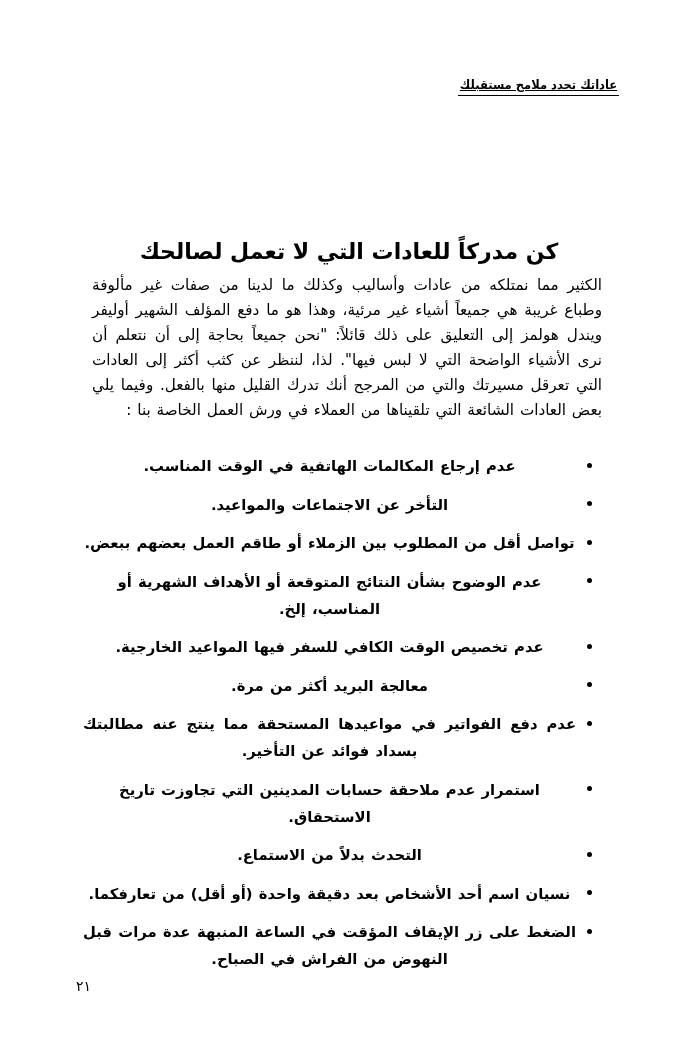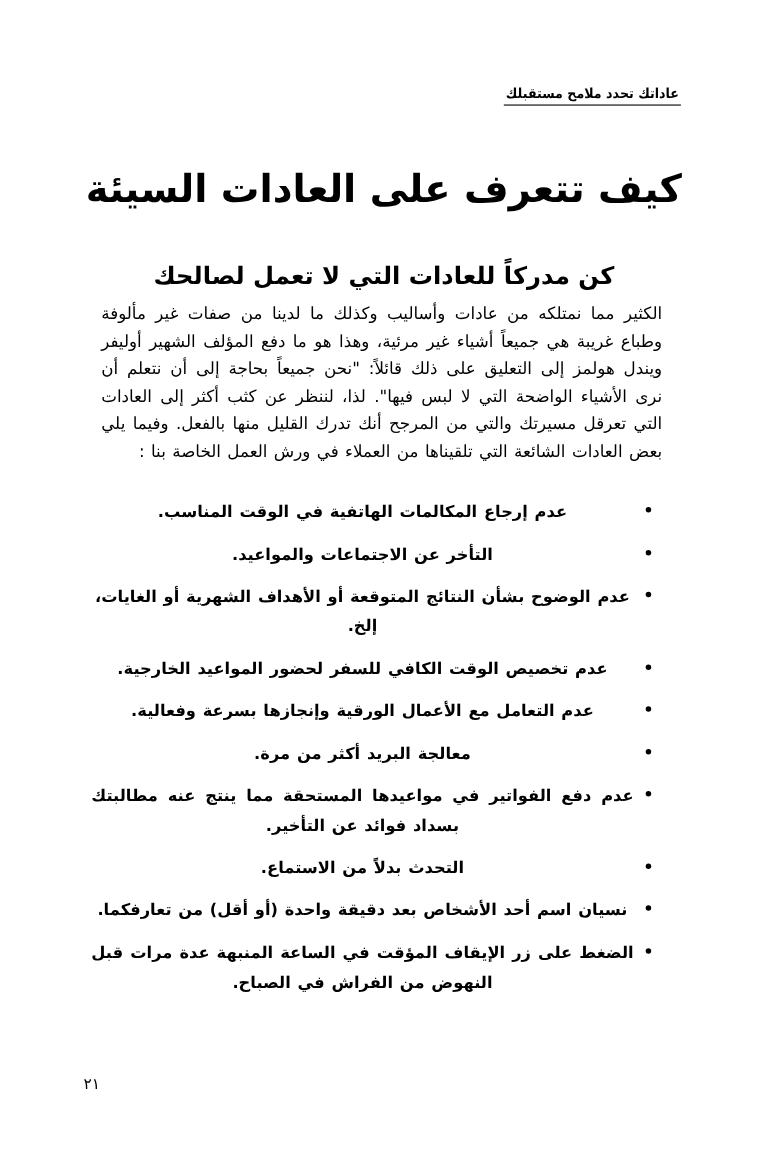--- a/index.html
+++ b/index.html
@@ -25,20 +25,21 @@
   
   .running-header {
     position: absolute;
     top: 78px;
     right: 0;
     left: 0;
     display: flex;
     justify-content: flex-end;
     padding-right: 0;
     padding-left: 0;
+    text-decoration: underline;
   }
   .running-header-inner {
     margin-left: auto;
     margin-right: auto;
     width: 540px;
     display: flex;
     justify-content: flex-start;
   }
   .header-text {
     font-size: 12.5px;
@@ -165,59 +166,62 @@
 <body>
 
 <div class="page">
 
   <div class="running-header">
     <div class="running-header-inner">
       <span class="header-text">عاداتك تحدد ملامح مستقبلك</span>
     </div>
   </div>
 
-  <h1 class="title-main">كيف تتعرف على العادات السيئة</h1>
 
   <h2 class="title-sub">كن مدركاً للعادات التي لا تعمل لصالحك</h2>
 
   <div class="content">
     <p class="para">الكثير مما نمتلكه من عادات وأساليب وكذلك ما لدينا من صفات غير مألوفة وطباع غريبة هي جميعاً أشياء غير مرئية، وهذا هو ما دفع المؤلف الشهير أوليفر ويندل هولمز إلى التعليق على ذلك قائلاً: "نحن جميعاً بحاجة إلى أن نتعلم أن نرى الأشياء الواضحة التي لا لبس فيها". لذا، لننظر عن كثب أكثر إلى العادات التي تعرقل مسيرتك والتي من المرجح أنك تدرك القليل منها بالفعل. وفيما يلي بعض العادات الشائعة التي تلقيناها من العملاء في ورش العمل الخاصة بنا :</p>
   </div>
 
   <ul class="bullets">
     <li class="bullet-item short">
       <span class="bullet-marker"><span class="dot"></span></span>
       <span class="bullet-text">عدم إرجاع المكالمات الهاتفية في الوقت المناسب.</span>
     </li>
     <li class="bullet-item short">
       <span class="bullet-marker"><span class="dot"></span></span>
       <span class="bullet-text">التأخر عن الاجتماعات والمواعيد.</span>
     </li>
     <li class="bullet-item short">
       <span class="bullet-marker"><span class="dot"></span></span>
-      <span class="bullet-text">عدم الوضوح بشأن النتائج المتوقعة أو الأهداف الشهرية أو الغايات، إلخ.</span>
-    </li>
-    <li class="bullet-item short">
-      <span class="bullet-marker"><span class="dot"></span></span>
-      <span class="bullet-text">عدم تخصيص الوقت الكافي للسفر لحضور المواعيد الخارجية.</span>
-    </li>
-    <li class="bullet-item short">
-      <span class="bullet-marker"><span class="dot"></span></span>
-      <span class="bullet-text">عدم التعامل مع الأعمال الورقية وإنجازها بسرعة وفعالية.</span>
+      <span class="bullet-text">تواصل أقل من المطلوب بين الزملاء أو طاقم العمل بعضهم ببعض.</span>
+    </li>
+    <li class="bullet-item short">
+      <span class="bullet-marker"><span class="dot"></span></span>
+      <span class="bullet-text">عدم الوضوح بشأن النتائج المتوقعة أو الأهداف الشهرية أو المناسب، إلخ.</span>
+    </li>
+    <li class="bullet-item short">
+      <span class="bullet-marker"><span class="dot"></span></span>
+      <span class="bullet-text">عدم تخصيص الوقت الكافي للسفر فيها المواعيد الخارجية.</span>
     </li>
     <li class="bullet-item short">
       <span class="bullet-marker"><span class="dot"></span></span>
       <span class="bullet-text">معالجة البريد أكثر من مرة.</span>
     </li>
     <li class="bullet-item wide">
       <span class="bullet-marker"><span class="dot"></span></span>
       <span class="bullet-text">عدم دفع الفواتير في مواعيدها المستحقة مما ينتج عنه مطالبتك بسداد فوائد عن التأخير.</span>
     </li>
     <li class="bullet-item short">
       <span class="bullet-marker"><span class="dot"></span></span>
+      <span class="bullet-text">استمرار عدم ملاحقة حسابات المدينين التي تجاوزت تاريخ الاستحقاق.</span>
+    </li>
+    <li class="bullet-item short">
+      <span class="bullet-marker"><span class="dot"></span></span>
       <span class="bullet-text">التحدث بدلاً من الاستماع.</span>
     </li>
     <li class="bullet-item short">
       <span class="bullet-marker"><span class="dot"></span></span>
       <span class="bullet-text">نسيان اسم أحد الأشخاص بعد دقيقة واحدة (أو أقل) من تعارفكما.</span>
     </li>
     <li class="bullet-item wide">
       <span class="bullet-marker"><span class="dot"></span></span>
       <span class="bullet-text">الضغط على زر الإيقاف المؤقت في الساعة المنبهة عدة مرات قبل النهوض من الفراش في الصباح.</span>
     </li>

